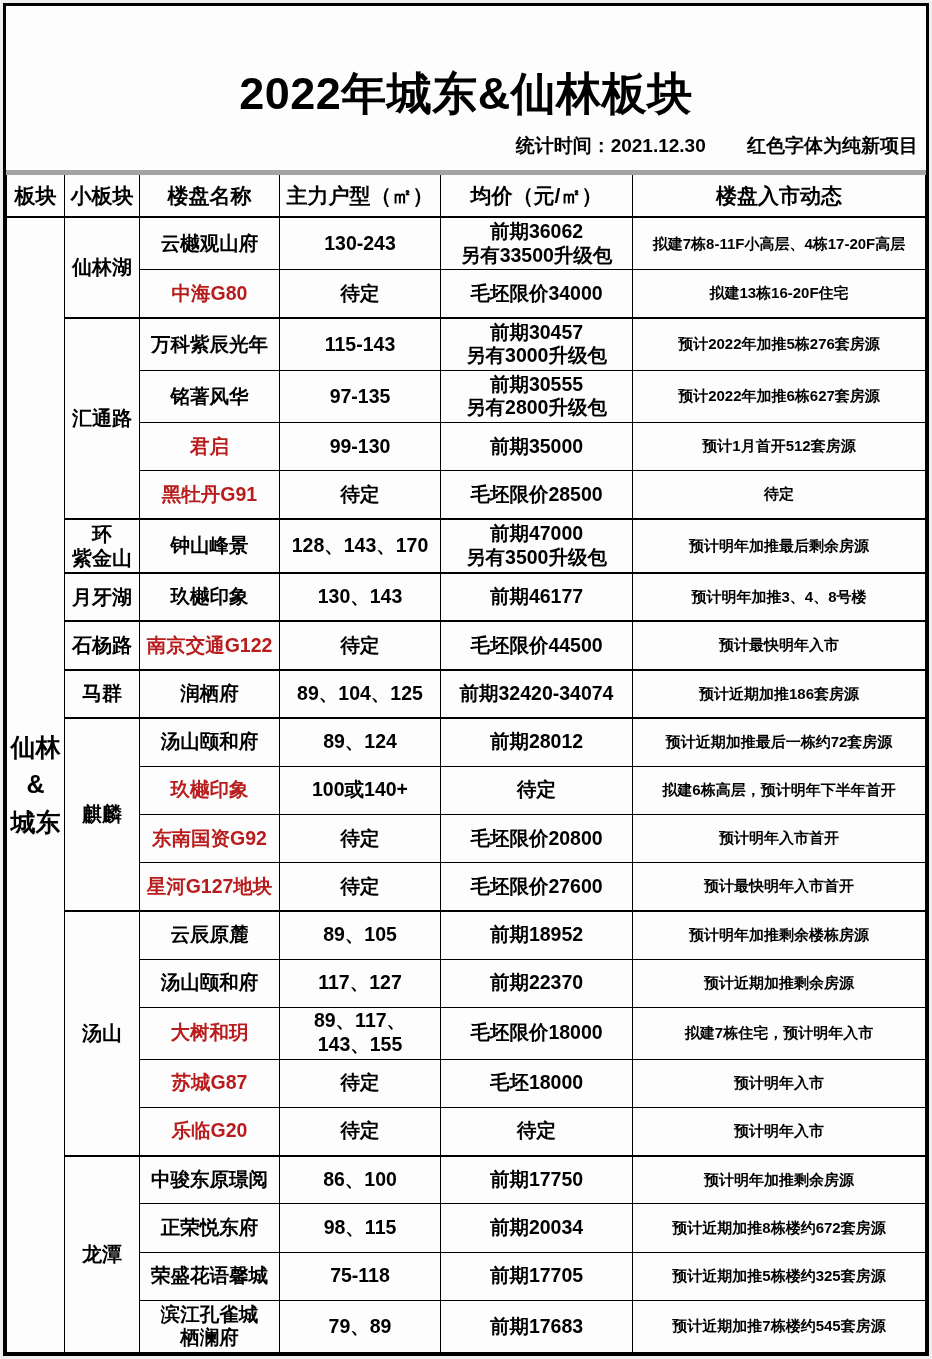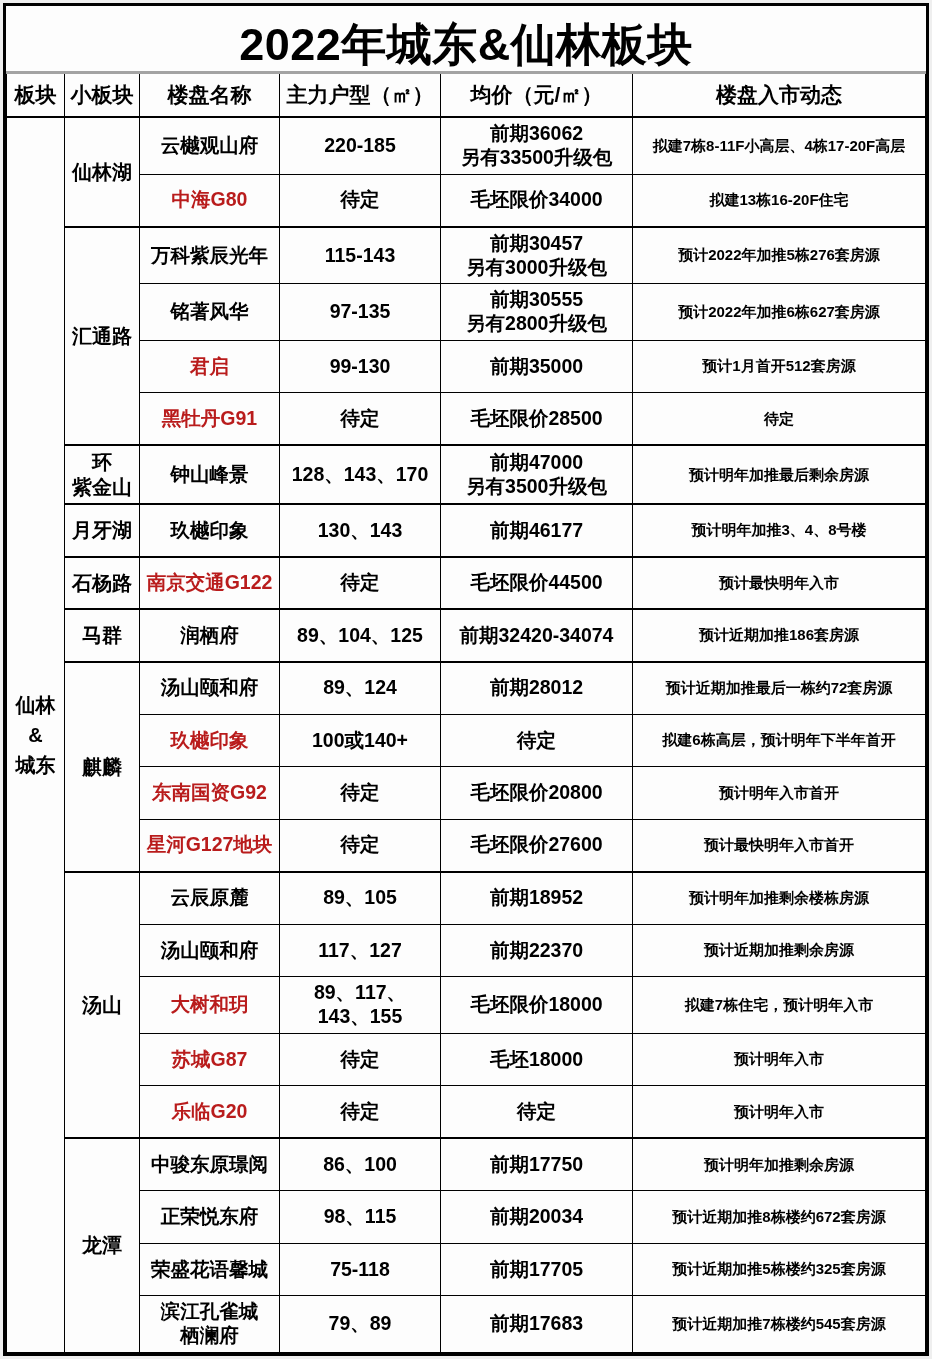--- a/index.html
+++ b/index.html
@@ -1,39 +1,43 @@
 <!DOCTYPE html>
 <html><head>
 <meta charset="utf-8">
 <style>
   html,body{margin:0;padding:0;background:#e6e6e6;font-family:"Liberation Sans","DejaVu Sans",sans-serif;}
   .page{width:932px;height:1359px;box-sizing:border-box;background:#efefef;padding:3px;}
   .sheet{height:100%;box-sizing:border-box;background:#fdfdfd;border:3px solid #000;display:flex;flex-direction:column;}
-  .title-block{text-align:center;padding-top:14px;}
+  .title-block{text-align:center;padding-top:25px;margin-top:38px;}
   .title-line{font-size:45px;font-weight:bold;color:#000;line-height:1.13;letter-spacing:0.5px;white-space:nowrap;}
   .meta-line{text-align:right;font-size:19px;font-weight:bold;color:#000;padding:13px 8px 11px 0;}
   .meta-line .legend{margin-left:36px;}
   table{border-collapse:collapse;table-layout:fixed;width:100%;flex:1;}
   th,td{border:1.5px solid #000;text-align:center;vertical-align:middle;color:#000;padding:1px 2px;box-sizing:border-box;overflow:hidden;}
-  th{font-size:21px;font-weight:bold;height:45px;border-top:3px solid #a3a3a3;border-bottom:2.5px solid #000;}
+  th{font-size:21px;font-weight:bold;height:45px;border-top:5px solid #a3a3a3;border-bottom:2.5px solid #000;}
   td{font-size:19.5px;font-weight:bold;height:47px;white-space:pre-line;line-height:1.22;}
   tr.grp td{border-top:2.5px solid #000;}
-  td.c-district{font-size:20px;line-height:1.5;}
+  td.c-district{font-size:25px;line-height:1.5;}
   td.c-subarea{font-size:20px;}
   td.c-status{font-size:15px;}
   .red{color:#b91c1c;}
 </style>
 </head>
 <body>
 
 <div class="page">
   <div class="sheet">
 
     <div class="title-block">
       <div class="title-line">2022年城东&amp;仙林板块</div>
+      <div class="meta-line">
+        <span>统计时间：2021.12.30</span>
+        <span class="legend">红色字体为纯新项目</span>
+      </div>
     </div>
 
     <table>
       <colgroup>
         <col style="width:58px">
           <col style="width:75px">
           <col style="width:140px">
         <col style="width:161px">
           <col style="width:192px">
           <col>
@@ -48,21 +52,21 @@
           <th>楼盘入市动态</th>
         </tr>
       </thead>
       <tbody>
         <tr>
           <td class="c-district" rowspan="23">仙林
 &amp;
 城东</td>
           <td class="c-subarea" rowspan="2">仙林湖</td>
           <td>云樾观山府</td>
-          <td>220-185</td>
+          <td>130-243</td>
           <td>前期36062
 另有33500升级包</td>
           <td class="c-status">拟建7栋8-11F小高层、4栋17-20F高层</td>
         </tr>
         <tr>
           <td class="red">中海G80</td>
           <td>待定</td>
           <td>毛坯限价34000</td>
           <td class="c-status">拟建13栋16-20F住宅</td>
         </tr>

